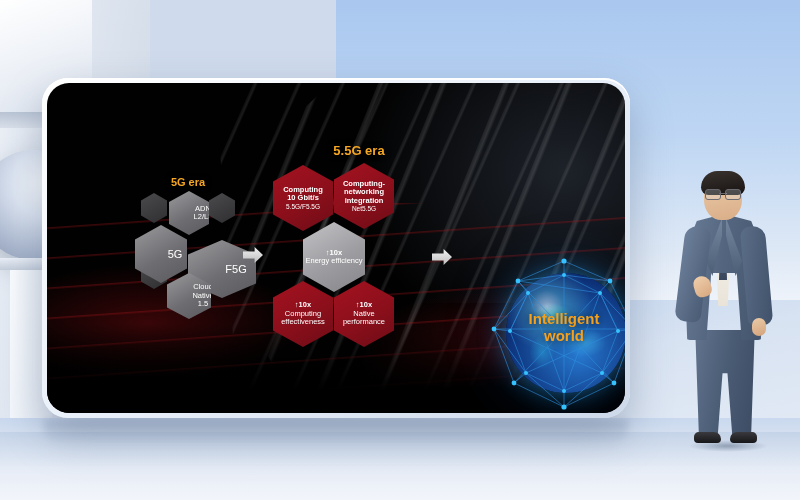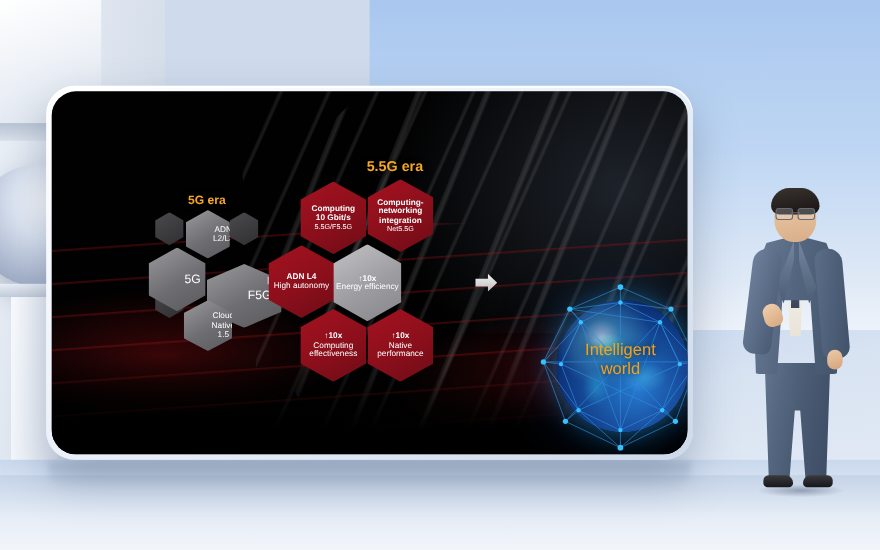--- a/index.html
+++ b/index.html
@@ -116,21 +116,21 @@
       radial-gradient(circle at 40% 40%,#2fd3d8 0%,#1f86c9 38%,#123a84 72%,#071e4d 100%);
     box-shadow:0 0 26px rgba(40,160,230,.55),0 0 60px rgba(20,90,180,.35);}
   .globe-tex{position:absolute;left:22px;top:18px;width:120px;height:120px;border-radius:50%;
     background:
       radial-gradient(ellipse 26px 16px at 38% 34%,rgba(20,230,200,.55),rgba(0,0,0,0) 70%),
       radial-gradient(ellipse 30px 20px at 66% 58%,rgba(60,200,240,.35),rgba(0,0,0,0) 70%),
       radial-gradient(ellipse 18px 24px at 30% 66%,rgba(30,180,230,.35),rgba(0,0,0,0) 70%);
     mix-blend-mode:screen;}
   .globe-mesh{position:absolute;inset:0;}
   .iw-text{position:absolute;left:0;top:56px;width:160px;text-align:center;
-    color:#f6a01c;font-weight:normal;font-size:15px;line-height:1.12;
+    color:#f6a01c;font-weight:bold;font-size:15px;line-height:1.12;
     text-shadow:0 0 8px rgba(0,0,0,.75);}
 
   
   .person{position:absolute;left:672px;top:168px;width:112px;height:284px;}
   .p-head{position:absolute;left:32px;top:8px;width:38px;height:44px;border-radius:47% 47% 45% 45%;
     background:linear-gradient(170deg,#eccba9,#d9ae88);}
   .p-hair{position:absolute;left:29px;top:3px;width:44px;height:24px;border-radius:22px 22px 10px 10px;
     background:linear-gradient(170deg,#3a3330,#171311);}
   .p-glass{position:absolute;left:33px;top:21px;width:36px;height:9px;}
   .p-glass i{position:absolute;top:0;width:14px;height:9px;border:1.2px solid #6a6a70;border-radius:3px;
@@ -239,24 +239,20 @@
         <span class="hl-s">5.5G/F5.5G</span>
       </div>
 
       <div class="hex hex-red" style="left:287px;top:80px;width:60px;height:66px;">
         <span class="hl1 hl-m">Computing-</span>
         <span class="hl1 hl-m">networking</span>
         <span class="hl1 hl-m">integration</span>
         <span class="hl-s">Net5.5G</span>
       </div>
 
-      <div class="hex hex-red" style="left:197px;top:140px;width:60px;height:66px;">
-        <span class="hl1 hl-m">ADN  L4</span>
-        <span class="hl-m">High autonomy</span>
-      </div>
 
       <div class="hex hex-center" style="left:256px;top:139px;width:62px;height:70px;">
         <span class="hl1 hl-m">↑10x</span>
         <span class="hl-m">Energy efficiency</span>
       </div>
 
 
       <div class="hex hex-red" style="left:226px;top:198px;width:60px;height:66px;">
         <span class="hl1 hl-m">↑10x</span>
         <span class="hl-m">Computing</span>

